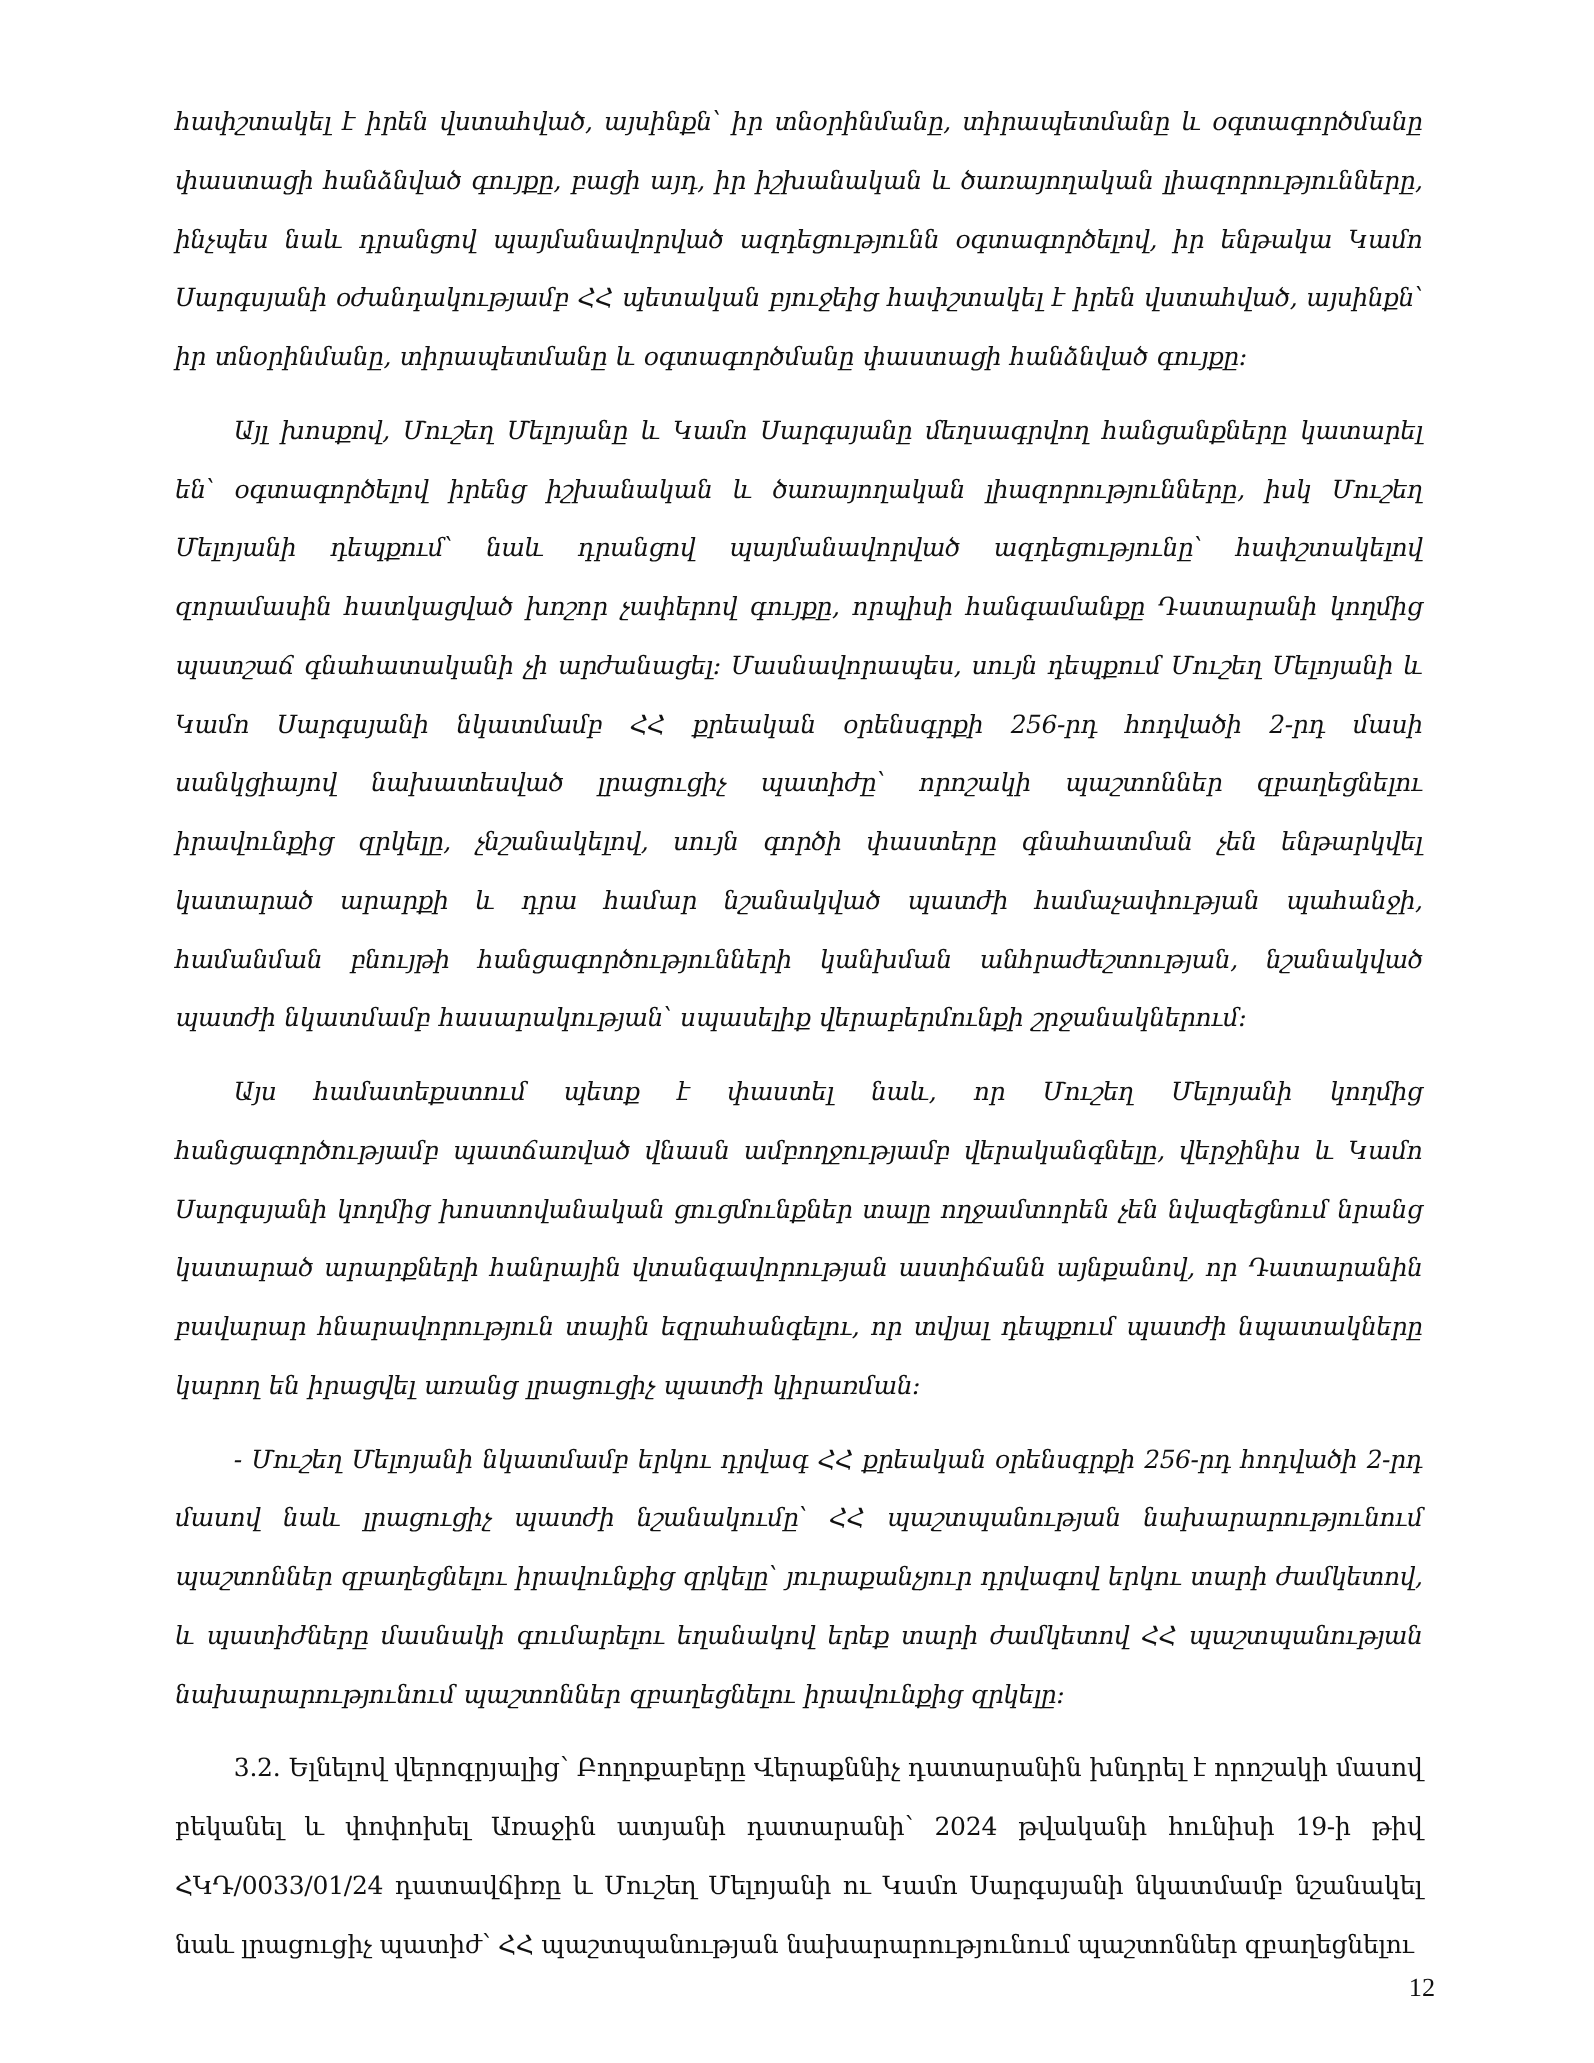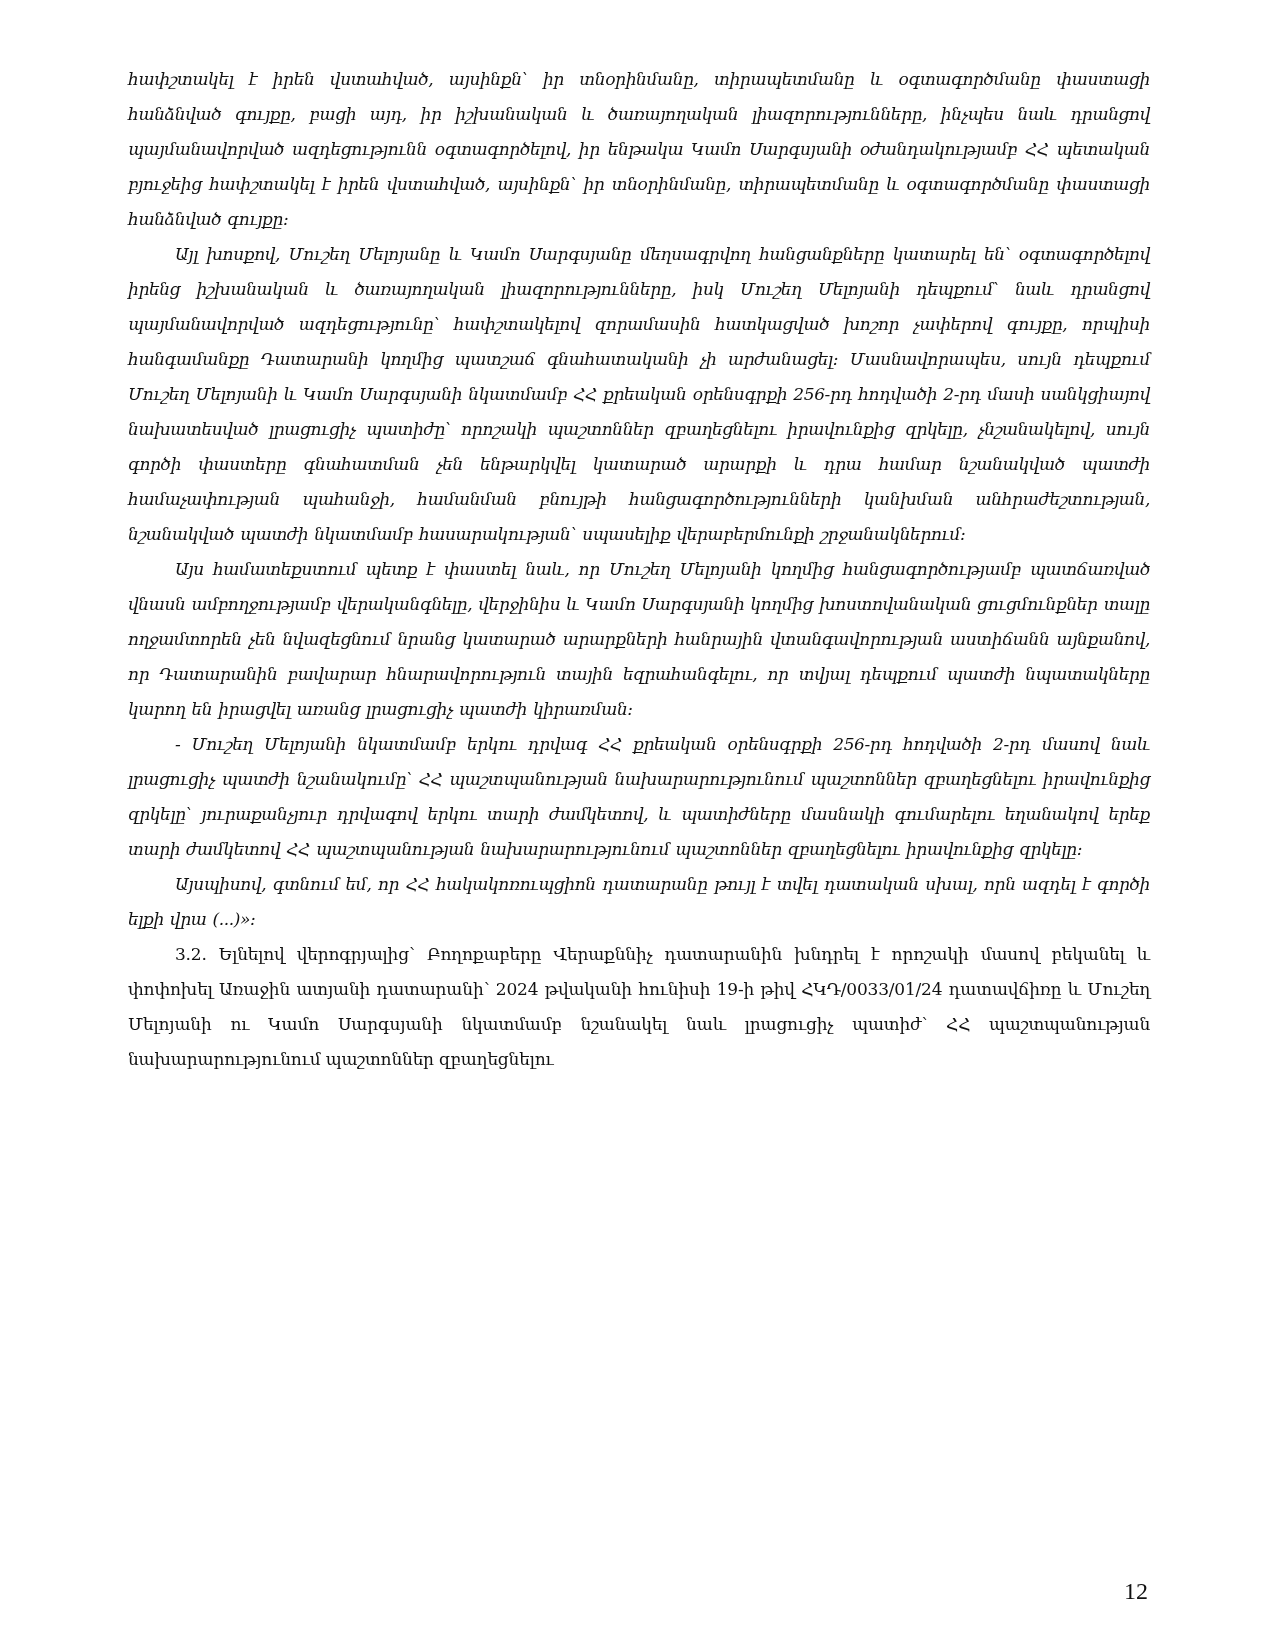--- a/index.html
+++ b/index.html
@@ -6,43 +6,42 @@
   body { width: 1275px; height: 1650px; position: relative; overflow: hidden; }
   .page {
     position: absolute;
     left: 128px;
     top: 62px;
     width: 1022px;
     color: #111111;
     font-family: "DejaVu Serif", "Liberation Serif", serif;
   }
   .para {
-    margin: 0;
-    font-size: 17px;
-    line-height: 35px;
+    margin: 12px;
+    font-size: 20px;
+    line-height: 47px;
     text-align: justify;
     text-align-last: left;
   }
   .italic { font-style: italic; font-family: "DejaVu Serif", serif; letter-spacing: -0.4px; word-spacing: 1px; }
   .regular { font-style: normal; font-family: "DejaVu Serif", serif; letter-spacing: -0.2px; }
   .indent { text-indent: 47px; }
   .page-number {
     position: absolute;
     right: 127px;
     top: 1578px;
     font-family: "Liberation Serif", serif;
-    font-size: 24px;
+    font-size: 21px;
     color: #111111;
   }
 </style>
 </head>
 <body>
 
 <div class="page">
   <p class="para italic">հափշտակել է իրեն վստահված, այսինքն՝ իր տնօրինմանը, տիրապետմանը և օգտագործմանը փաստացի հանձնված գույքը, բացի այդ, իր իշխանական և ծառայողական լիազորությունները, ինչպես նաև դրանցով պայմանավորված ազդեցությունն օգտագործելով, իր ենթակա Կամո Սարգսյանի օժանդակությամբ ՀՀ պետական բյուջեից հափշտակել է իրեն վստահված, այսինքն՝ իր տնօրինմանը, տիրապետմանը և օգտագործմանը փաստացի հանձնված գույքը:</p>
   <p class="para italic indent">Այլ խոսքով, Մուշեղ Մելոյանը և Կամո Սարգսյանը մեղսագրվող հանցանքները կատարել են՝ օգտագործելով իրենց իշխանական և ծառայողական լիազորությունները, իսկ Մուշեղ Մելոյանի դեպքում՝ նաև դրանցով պայմանավորված ազդեցությունը՝ հափշտակելով զորամասին հատկացված խոշոր չափերով գույքը, որպիսի հանգամանքը Դատարանի կողմից պատշաճ գնահատականի չի արժանացել: Մասնավորապես, սույն դեպքում Մուշեղ Մելոյանի և Կամո Սարգսյանի նկատմամբ ՀՀ քրեական օրենսգրքի 256-րդ հոդվածի 2-րդ մասի սանկցիայով նախատեսված լրացուցիչ պատիժը՝ որոշակի պաշտոններ զբաղեցնելու իրավունքից զրկելը, չնշանակելով, սույն գործի փաստերը գնահատման չեն ենթարկվել կատարած արարքի և դրա համար նշանակված պատժի համաչափության պահանջի, համանման բնույթի հանցագործությունների կանխման անհրաժեշտության, նշանակված պատժի նկատմամբ հասարակության՝ սպասելիք վերաբերմունքի շրջանակներում:</p>
   <p class="para italic indent">Այս համատեքստում պետք է փաստել նաև, որ Մուշեղ Մելոյանի կողմից հանցագործությամբ պատճառված վնասն ամբողջությամբ վերականգնելը, վերջինիս և Կամո Սարգսյանի կողմից խոստովանական ցուցմունքներ տալը ողջամտորեն չեն նվազեցնում նրանց կատարած արարքների հանրային վտանգավորության աստիճանն այնքանով, որ Դատարանին բավարար հնարավորություն տային եզրահանգելու, որ տվյալ դեպքում պատժի նպատակները կարող են իրացվել առանց լրացուցիչ պատժի կիրառման:</p>
   <p class="para italic indent">- Մուշեղ Մելոյանի նկատմամբ երկու դրվագ ՀՀ քրեական օրենսգրքի 256-րդ հոդվածի 2-րդ մասով նաև լրացուցիչ պատժի նշանակումը՝ ՀՀ պաշտպանության նախարարությունում պաշտոններ զբաղեցնելու իրավունքից զրկելը՝ յուրաքանչյուր դրվագով երկու տարի ժամկետով, և պատիժները մասնակի գումարելու եղանակով երեք տարի ժամկետով ՀՀ պաշտպանության նախարարությունում պաշտոններ զբաղեցնելու իրավունքից զրկելը:</p>
-  <p class="para italic indent">Այսպիսով, գտնում եմ, որ ՀՀ հակակոռուպցիոն դատարանը թույլ է տվել դատական սխալ, որն ազդել է գործի ելքի վրա (...)»:</p>
   <p class="para regular indent">3.2. Ելնելով վերոգրյալից՝ Բողոքաբերը Վերաքննիչ դատարանին խնդրել է որոշակի մասով բեկանել և փոփոխել Առաջին ատյանի դատարանի՝ 2024 թվականի հունիսի 19-ի թիվ ՀԿԴ/0033/01/24 դատավճիռը և Մուշեղ Մելոյանի ու Կամո Սարգսյանի նկատմամբ նշանակել նաև լրացուցիչ պատիժ՝ ՀՀ պաշտպանության նախարարությունում պաշտոններ զբաղեցնելու</p>
 </div>
 
 <div class="page-number">12</div>
 
 </body></html>

